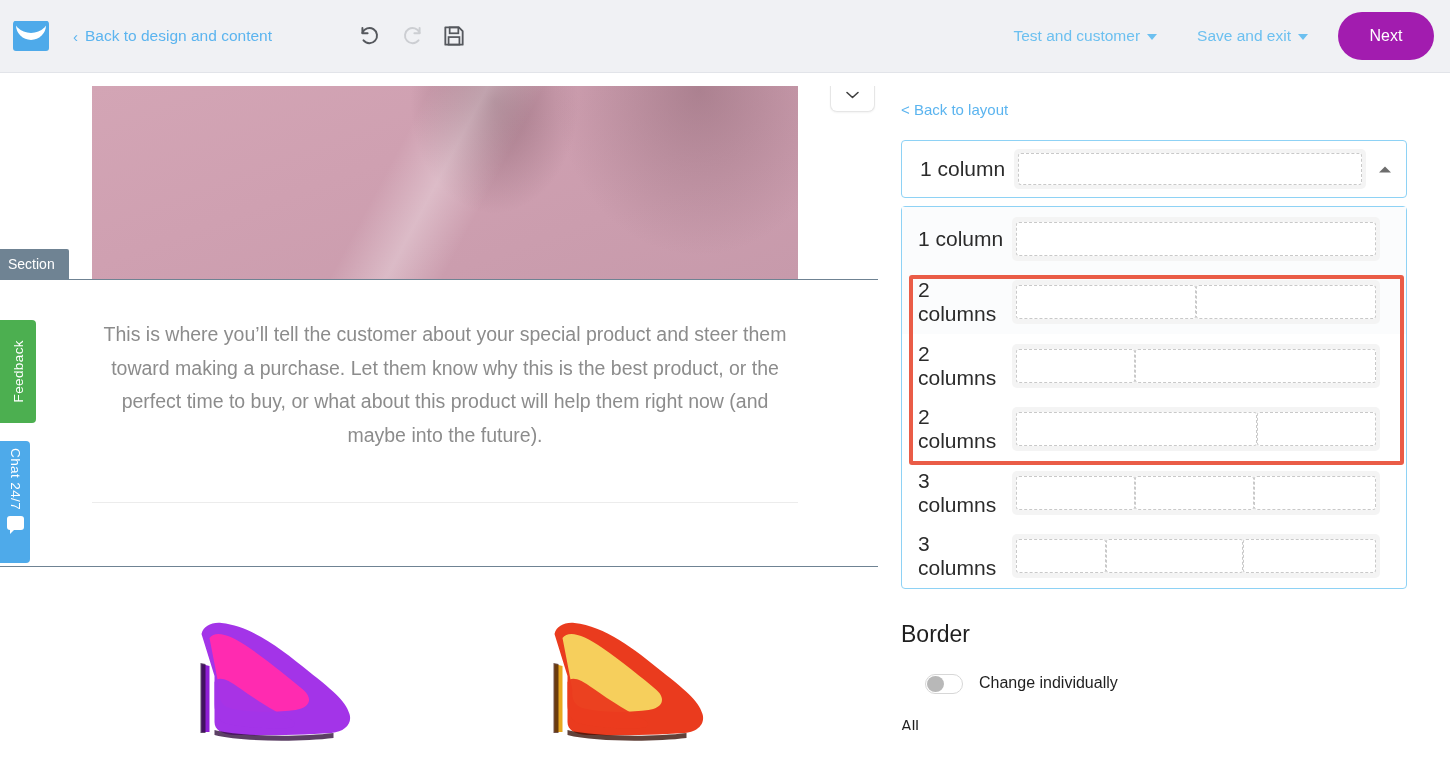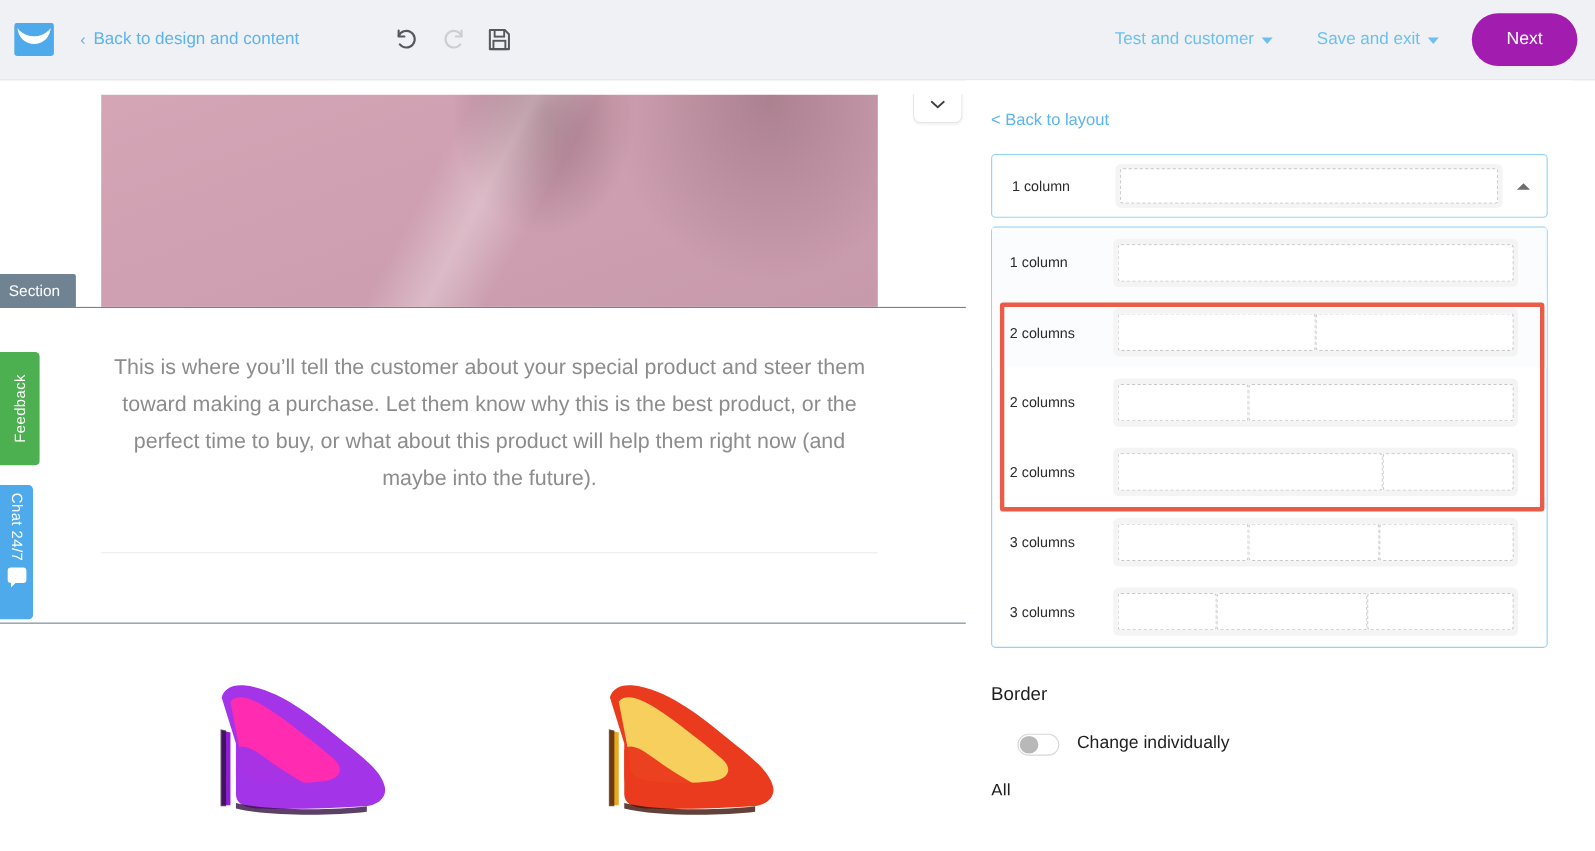--- a/index.html
+++ b/index.html
@@ -168,21 +168,21 @@
     font-size: 18px; color: #1f1f1f; margin-top: 34px; font-weight: 400;
   }
 
   .sel-box {
     margin-top: 21px; height: 58px; border: 1px solid #8ed2f5;
     border-radius: 4px; display: flex; align-items: center;
     padding: 0 10px 0 0; background: #ffffff; cursor: pointer;
     position: relative;
   }
   .opt-label {
-    width: 112px; flex: none; font-size: 13px; color: #2b2b2b;
+    width: 112px; flex: none; font-size: 21px; color: #2b2b2b;
     padding-left: 18px;
   }
   .opt-preview {
     flex: 1; height: 40px; background: #f4f4f4; border-radius: 5px;
     display: flex; align-items: center; padding: 4px; gap: 0;
   }
   .col-box {
     height: 32px; border: 1px dashed #c9c9c9; border-radius: 3px;
     background: #ffffff;
   }
@@ -204,21 +204,21 @@
   .dd-opt .opt-preview { height: 44px; }
   .dd-opt .col-box { height: 34px; }
 
   .redbox {
     position: absolute; left: 7px; top: 68px;
     width: 495px; height: 190px;
     border: 4px solid #ea5c47; border-radius: 3px;
     pointer-events: none; z-index: 9;
   }
 
-  .border-title { font-size: 17px; color: #1f1f1f; margin-top: 32px; }
+  .border-title { font-size: 23px; color: #1f1f1f; margin-top: 32px; }
   .toggle-row { display: flex; align-items: flex-start; gap: 16px; margin-top: 26px; padding-left: 24px; }
   .toggle {
     width: 38px; height: 20px; background: #ffffff;
     border: 1px solid #d7d7d7; border-radius: 11px;
     position: relative; cursor: pointer;
   }
   .toggle .knob {
     position: absolute; left: 1px; top: 1px; width: 17px; height: 16px;
     background: #b8b8b8; border-radius: 50%;
   }

